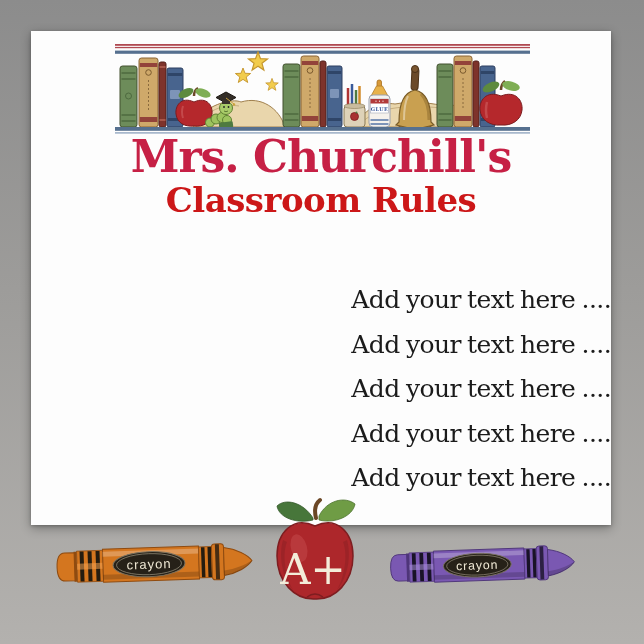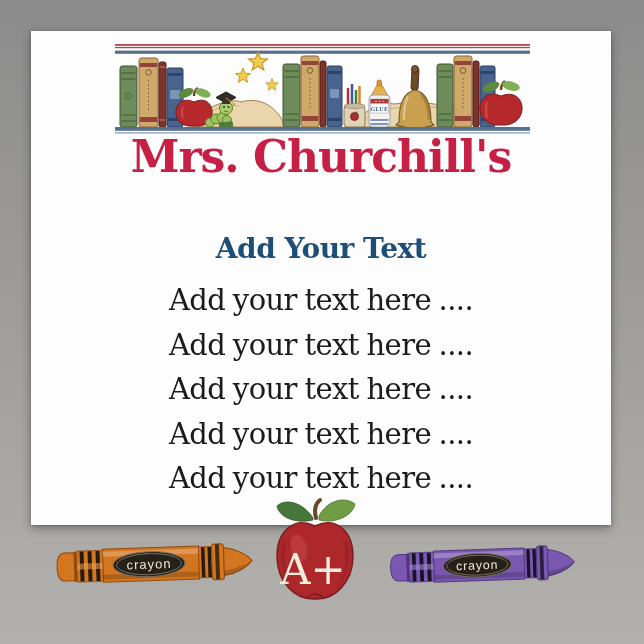--- a/index.html
+++ b/index.html
@@ -12,21 +12,21 @@
     position:absolute;left:31px;top:31px;width:580px;height:494px;
     background:#fdfdfd;
     box-shadow:0 3px 10px rgba(0,0,0,.32), 0 1px 3px rgba(0,0,0,.22);
   }
   .header-border{position:absolute;left:84px;top:13px;width:415px;height:92px;}
   .txt{position:absolute;left:0;width:100%;text-align:center;white-space:nowrap;}
   .owner{top:100px;font-size:44px;font-weight:700;letter-spacing:-1px;color:var(--color-owner-text,#c62045);}
   .maintitle{top:149px;font-size:34px;font-weight:700;letter-spacing:-.5px;color:var(--color-title-text,#cc1718);}
   .subtitle{top:201px;font-size:28px;font-weight:700;letter-spacing:-.5px;color:var(--color-subtitle-text,#1d4e78);}
   .bodytext{position:absolute;left:0;top:247px;width:100%;text-align:center;color:var(--color-body-text,#1b1b1b);}
-  .body-line{line-height:44.6px;font-size:29px;letter-spacing:-.6px;word-spacing:-1px;white-space:nowrap;}
+  .body-line{line-height:44.6px;font-size:25px;letter-spacing:-.6px;word-spacing:-1px;white-space:nowrap;text-align:right;}
   .deco{position:absolute;}
   .crayon-left{left:18px;top:506px;width:210px;height:54px;}
   .crayon-right{left:352px;top:507px;width:198px;height:54px;}
   .apple-grade{left:238px;top:465px;width:92px;height:112px;}
   .crayon-orange{--c-body:#d4761f;--c-dark:#8f4b10;--c-light:#f0a050;--c-stripe:#241c10;}
   .crayon-purple{--c-body:#7a58b2;--c-dark:#4e3579;--c-light:#a88fd8;--c-stripe:#191327;}
   svg text{font-family:"DejaVu Serif", serif;}
   svg .sans{font-family:"Liberation Sans", sans-serif;}
 </style>
 </head>
@@ -172,21 +172,21 @@
         <path d="M372,58 Q370,66 372,74" stroke="#d46a6a" stroke-width="2.5" fill="none" opacity=".5"></path>
       </g>
 
       <g>
         <rect x="0" y="83" width="415" height="3.8" fill="var(--color-rule-blue,#56708f)"></rect>
         <rect x="0" y="88.2" width="415" height="1.4" fill="#93a7c0"></rect>
       </g>
     </svg>
 
     <div class="txt owner">Mrs. Churchill's</div>
-    <div class="txt subtitle">Add Your Text</div>
+    <div class="txt maintitle">Classroom Rules</div>
 
     <div class="bodytext">
       <div class="body-line">Add your text here ....</div>
       <div class="body-line">Add your text here ....</div>
       <div class="body-line">Add your text here ....</div>
       <div class="body-line">Add your text here ....</div>
       <div class="body-line">Add your text here ....</div>
     </div>
 
     <svg class="deco crayon-left crayon-orange" viewBox="0 0 210 54">

